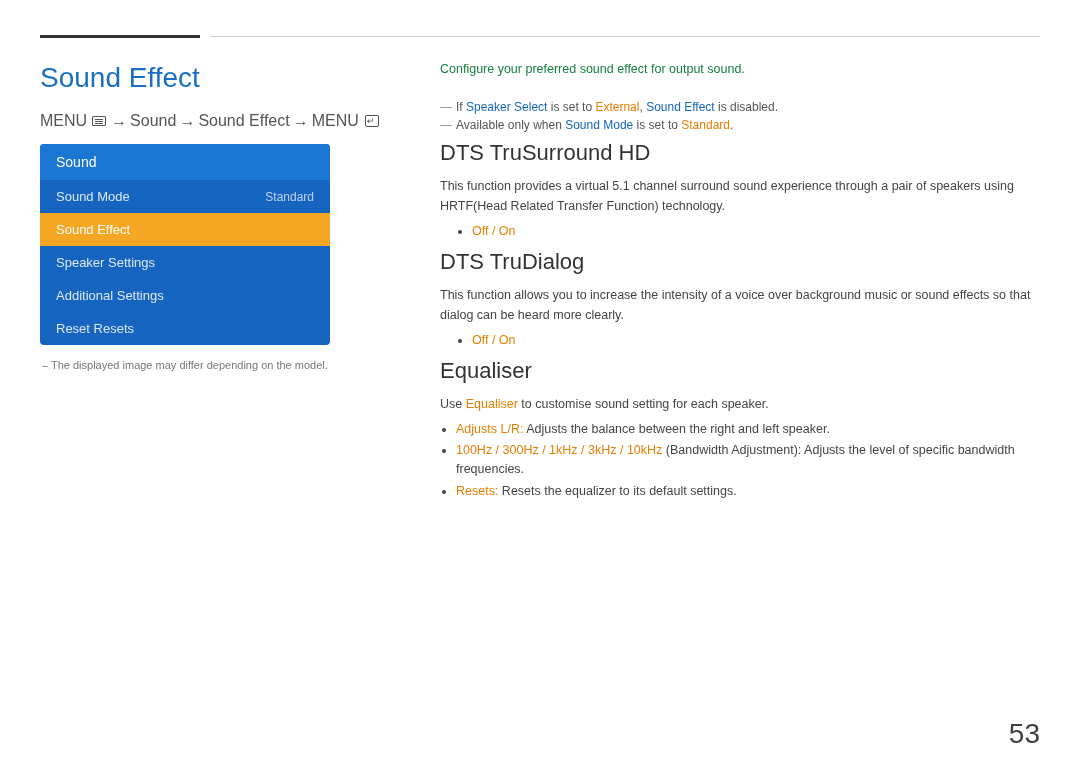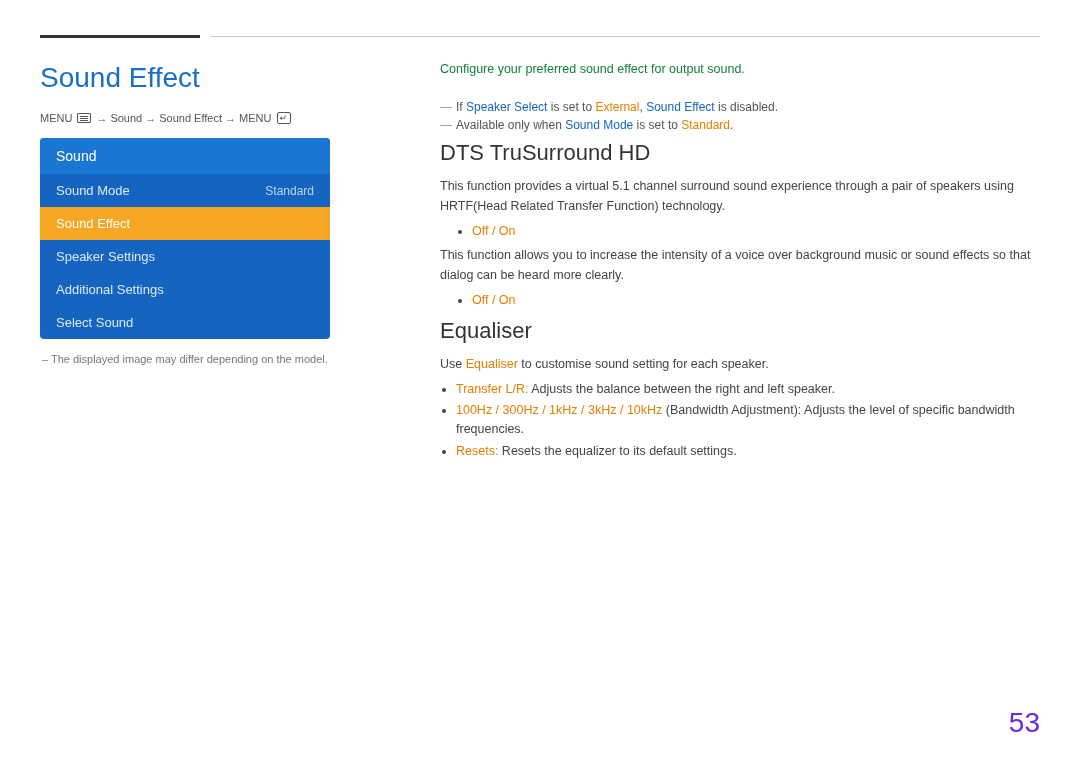--- a/index.html
+++ b/index.html
@@ -45,21 +45,21 @@
     }
 
     .page-title {
       font-size: 28px;
       font-weight: 300;
       color: #1a6fc4;
       margin-bottom: 18px;
     }
 
     .menu-path {
-      font-size: 11px;
+      font-size: 16px;
       color: #555;
       margin-bottom: 14px;
       display: flex;
       align-items: center;
       gap: 3px;
     }
     .menu-path .menu-icon {
       display: inline-block;
       width: 14px;
       height: 10px;
@@ -198,25 +198,25 @@
     }
     .option-list li {
       font-size: 12.5px;
       color: #444;
       margin-bottom: 3px;
       line-height: 1.5;
     }
 
     .page-number {
       position: absolute;
-      bottom: 24px;
+      bottom: 13px;
       right: 40px;
       font-size: 28px;
       font-weight: 300;
-      color: #6d28d9;
+      color: #404040;
     }
   </style>
 </head>
 <body>
 
 <div class="top-border">
   <div class="top-border-dark"></div>
   <div class="top-border-light"></div>
 </div>
 
@@ -251,21 +251,21 @@
 
       <div class="menu-item">
         <span>Speaker Settings</span>
       </div>
 
       <div class="menu-item">
         <span>Additional Settings</span>
       </div>
 
       <div class="menu-item">
-        <span>Select Sound</span>
+        <span>Reset Resets</span>
       </div>
     </div>
 
     <p class="note-text">The displayed image may differ depending on the model.</p>
   </div>
 
   <div class="right-panel">
     <p class="intro-text">Configure your preferred sound effect for output sound.</p>
 
     <div class="bullet-note">
@@ -274,28 +274,29 @@
     <div class="bullet-note">
       <span>Available only when <span class="highlight-blue">Sound Mode</span> is set to <span class="highlight-orange">Standard</span>.</span>
     </div>
 
     <h2 class="section-title">DTS TruSurround HD</h2>
     <p class="section-desc">This function provides a virtual 5.1 channel surround sound experience through a pair of speakers using HRTF(Head Related Transfer Function) technology.</p>
     <ul class="option-list">
       <li class="option-bullet"><span class="highlight-orange">Off / On</span></li>
     </ul>
 
+    <h2 class="section-title">DTS TruDialog</h2>
     <p class="section-desc">This function allows you to increase the intensity of a voice over background music or sound effects so that dialog can be heard more clearly.</p>
     <ul class="option-list">
       <li class="option-bullet"><span class="highlight-orange">Off / On</span></li>
     </ul>
 
     <h2 class="section-title">Equaliser</h2>
     <p class="section-desc">Use <span class="highlight-orange">Equaliser</span> to customise sound setting for each speaker.</p>
     <ul class="option-list">
-      <li><span class="highlight-orange">Transfer L/R:</span> Adjusts the balance between the right and left speaker.</li>
+      <li><span class="highlight-orange">Adjusts L/R:</span> Adjusts the balance between the right and left speaker.</li>
       <li><span class="highlight-orange">100Hz / 300Hz / 1kHz / 3kHz / 10kHz</span> (Bandwidth Adjustment): Adjusts the level of specific bandwidth frequencies.</li>
       <li><span class="highlight-orange">Resets:</span> Resets the equalizer to its default settings.</li>
     </ul>
   </div>
 </div>
 
 <div class="page-number">53</div>
 
 </body></html>

